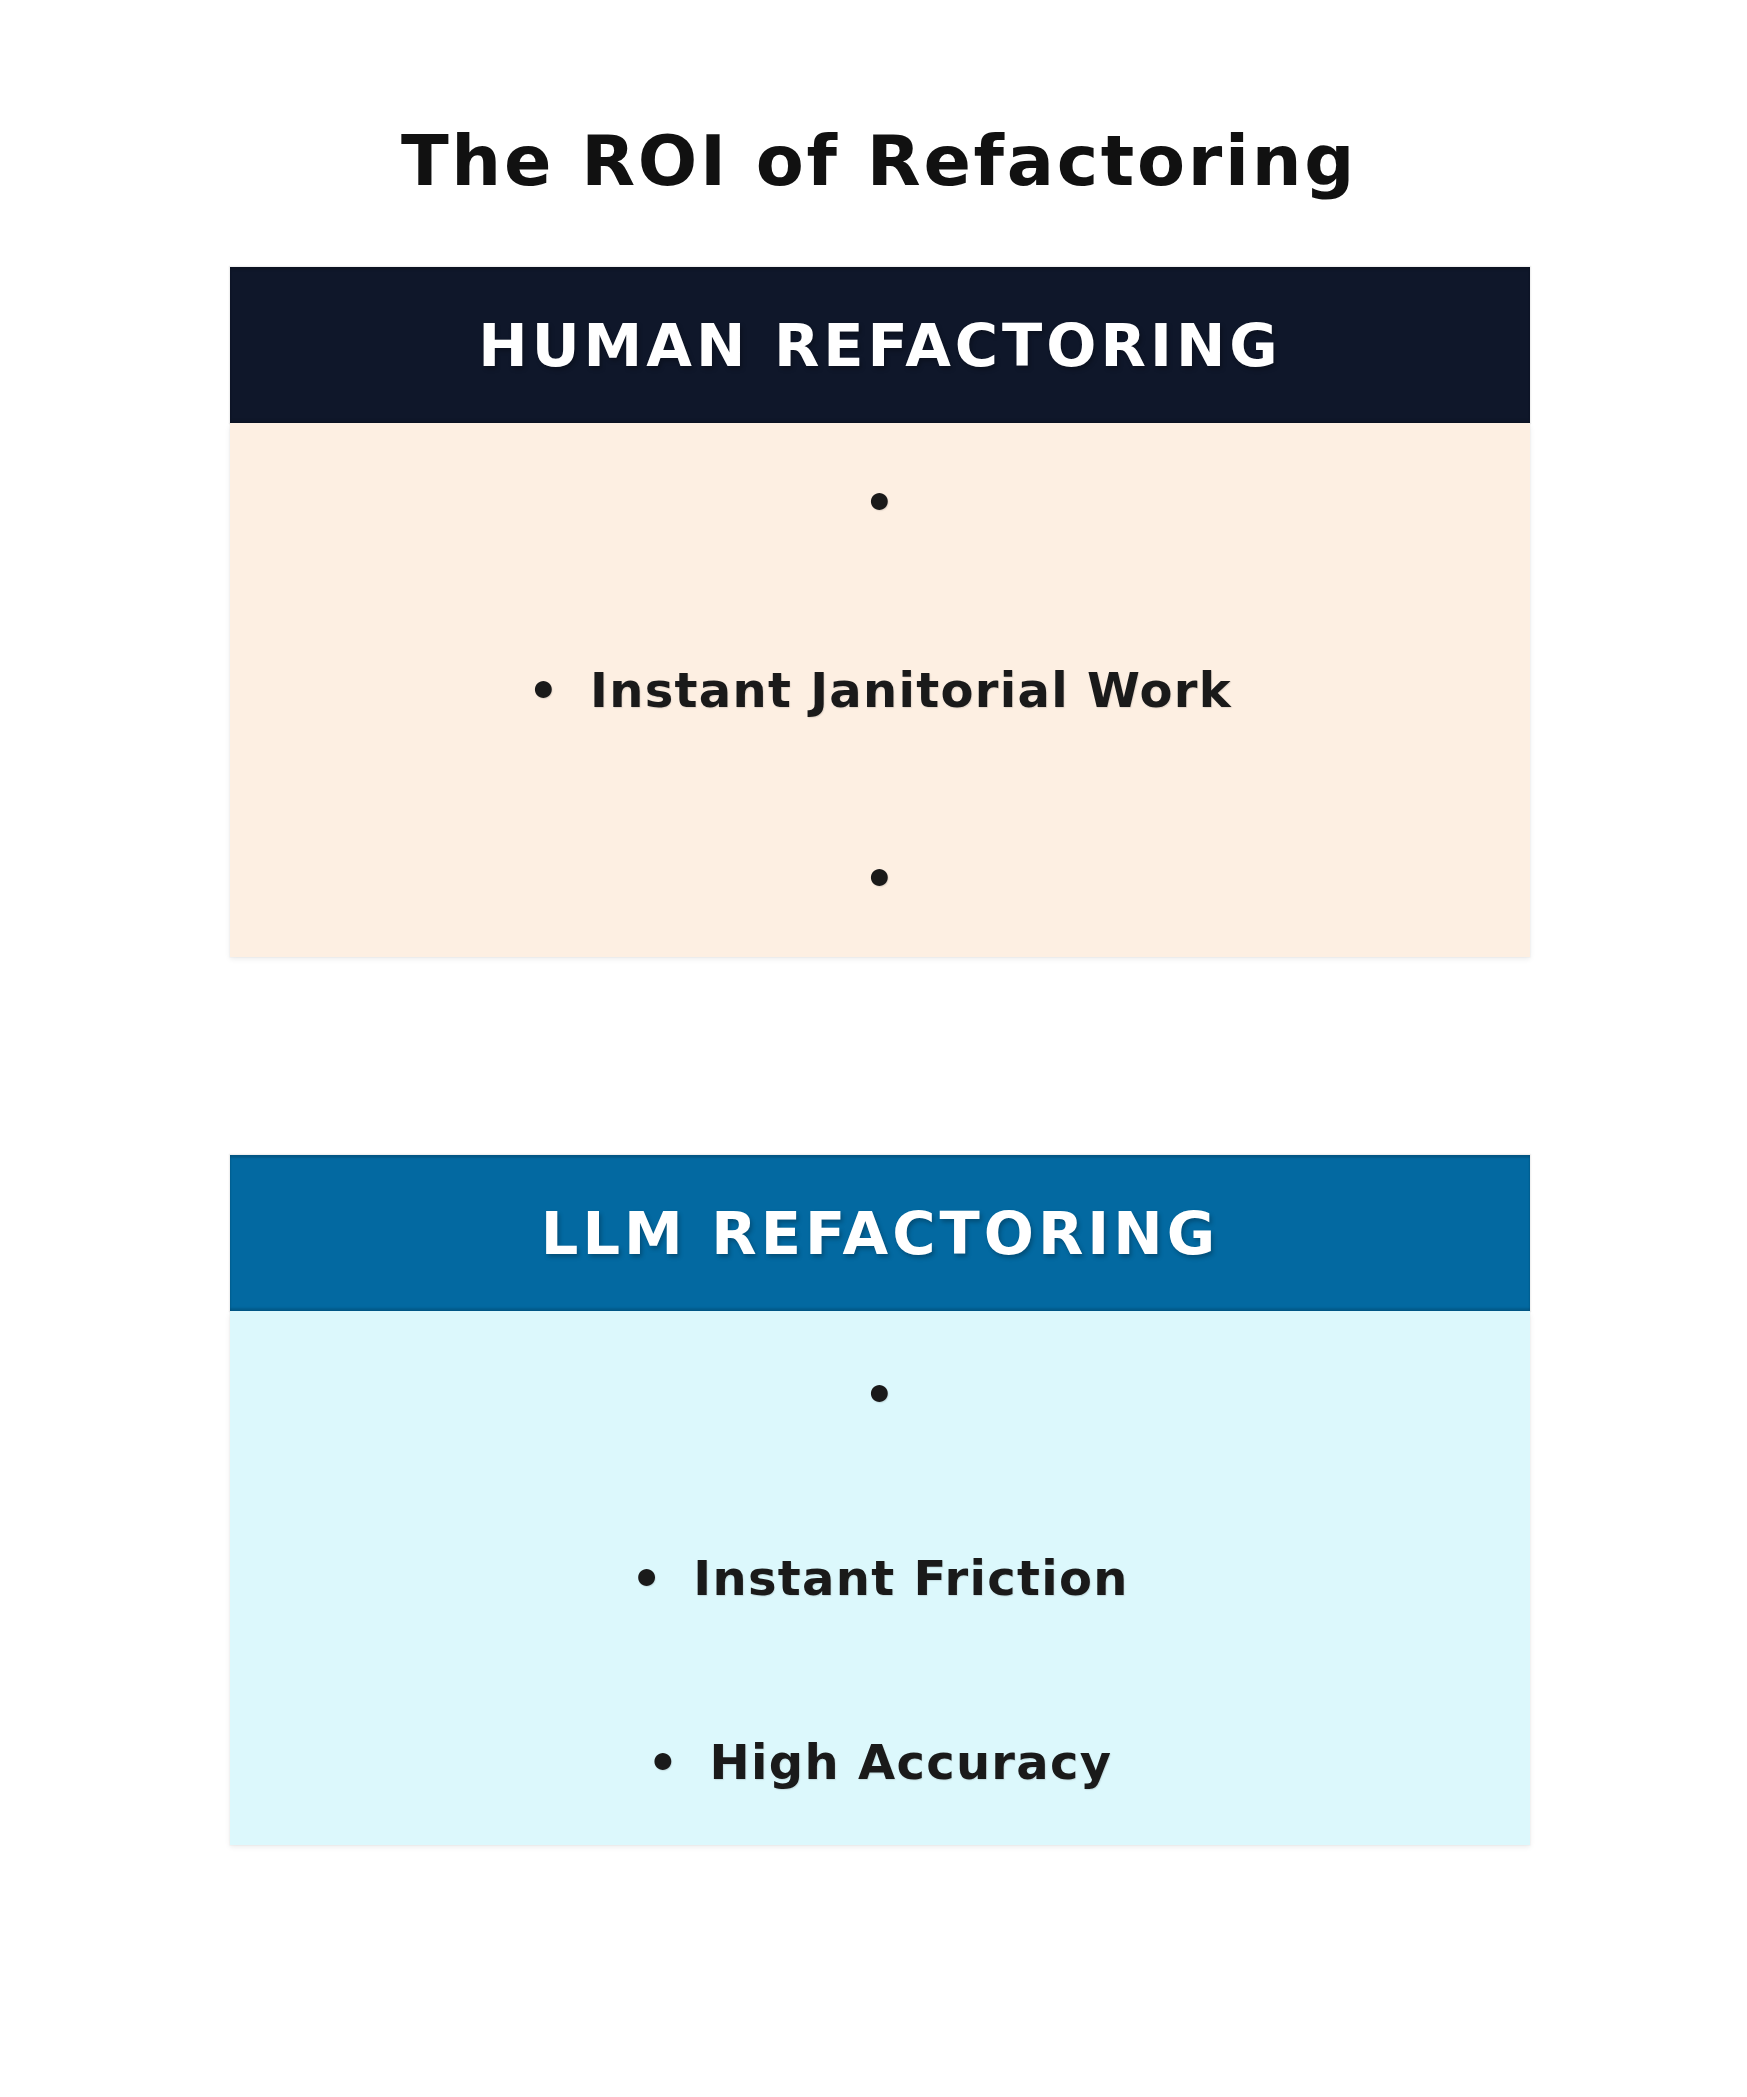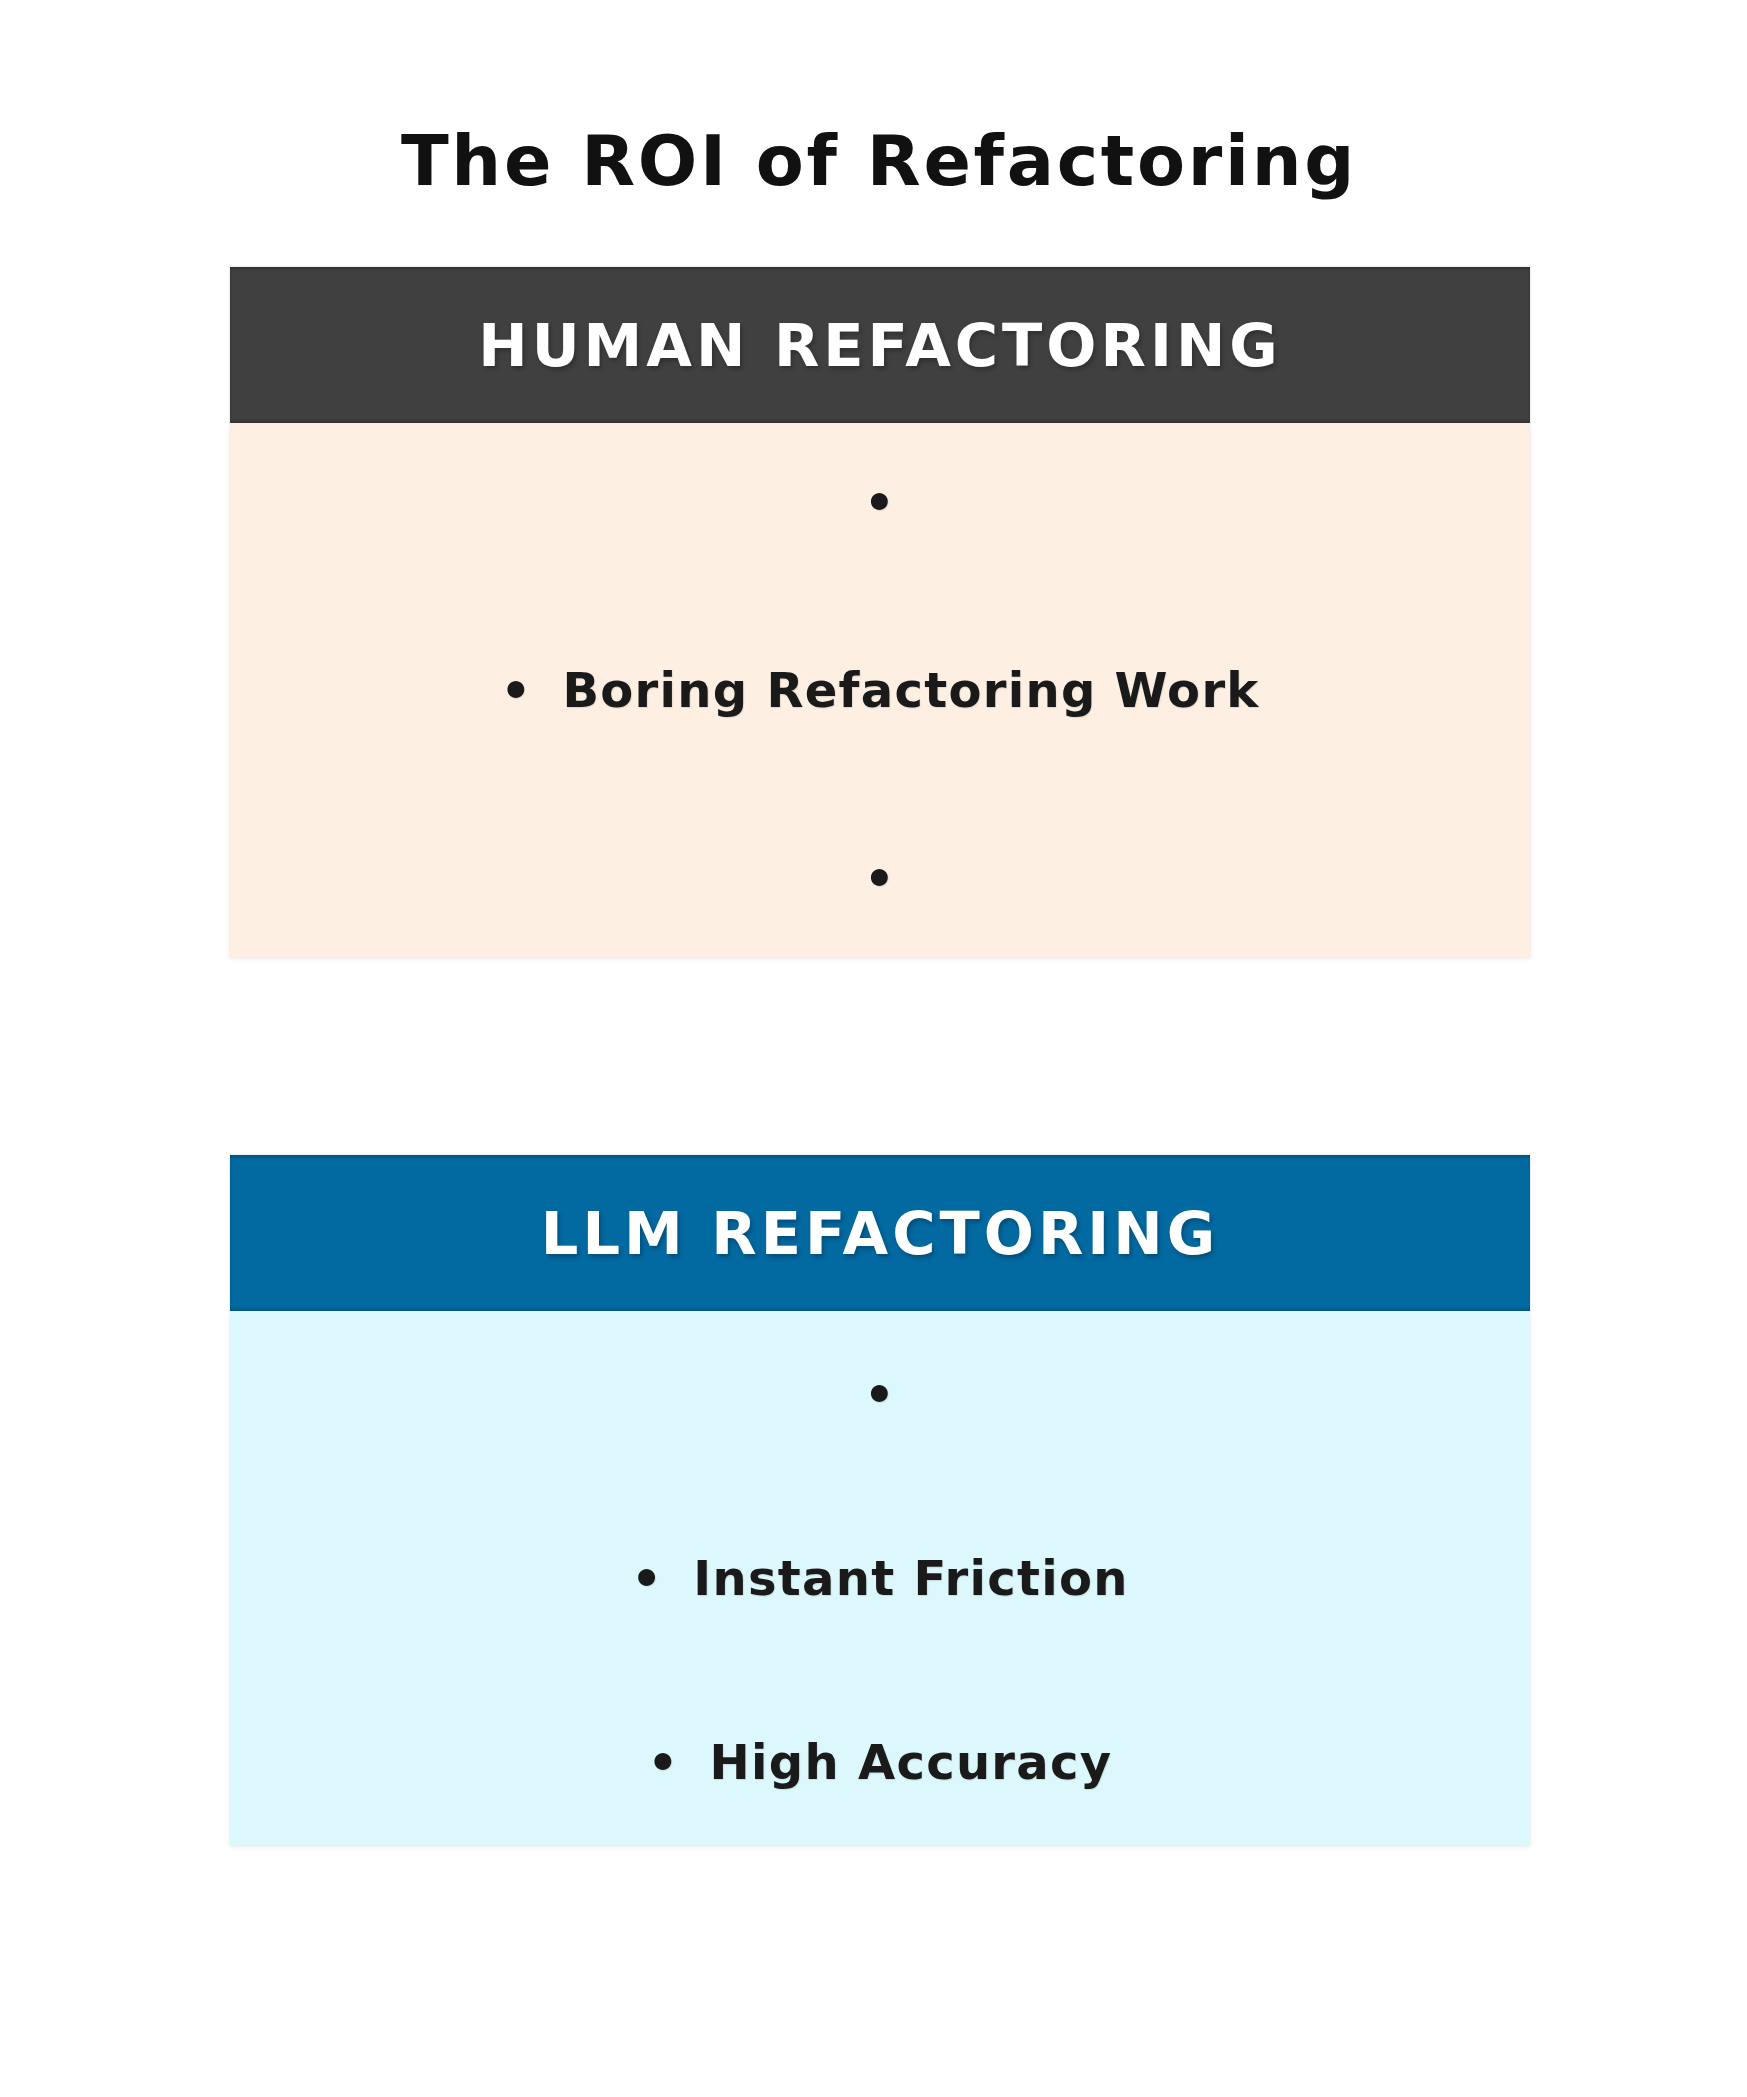--- a/index.html
+++ b/index.html
@@ -79,29 +79,29 @@
     line-height: 1;
   }
 </style>
 </head>
 <body style="background-color: rgb(255, 255, 255);">
 
 <div class="canvas">
 
   <div class="title" style="color: rgb(17, 17, 17);">The ROI of Refactoring</div>
 
-  <div class="section-header header-human" style="background-color: #404040;">HUMAN REFACTORING</div>
+  <div class="section-header header-human" style="background-color: #0f172a;">HUMAN REFACTORING</div>
 
   <div class="section-body body-human" style="background-color: rgb(253, 239, 226);">
     <div class="bullet-item">
       <span class="bullet-dot">•</span>
     </div>
     <div class="bullet-item">
       <span class="bullet-dot">•</span>
-      <span>Boring Refactoring Work</span>
+      <span>Instant Janitorial Work</span>
     </div>
     <div class="bullet-item">
       <span class="bullet-dot">•</span>
     </div>
   </div>
 
   <div class="section-header header-llm" style="background-color: #0369a1;">LLM REFACTORING</div>
 
   <div class="section-body body-llm" style="background-color: rgb(220, 248, 252);">
     <div class="bullet-item">

